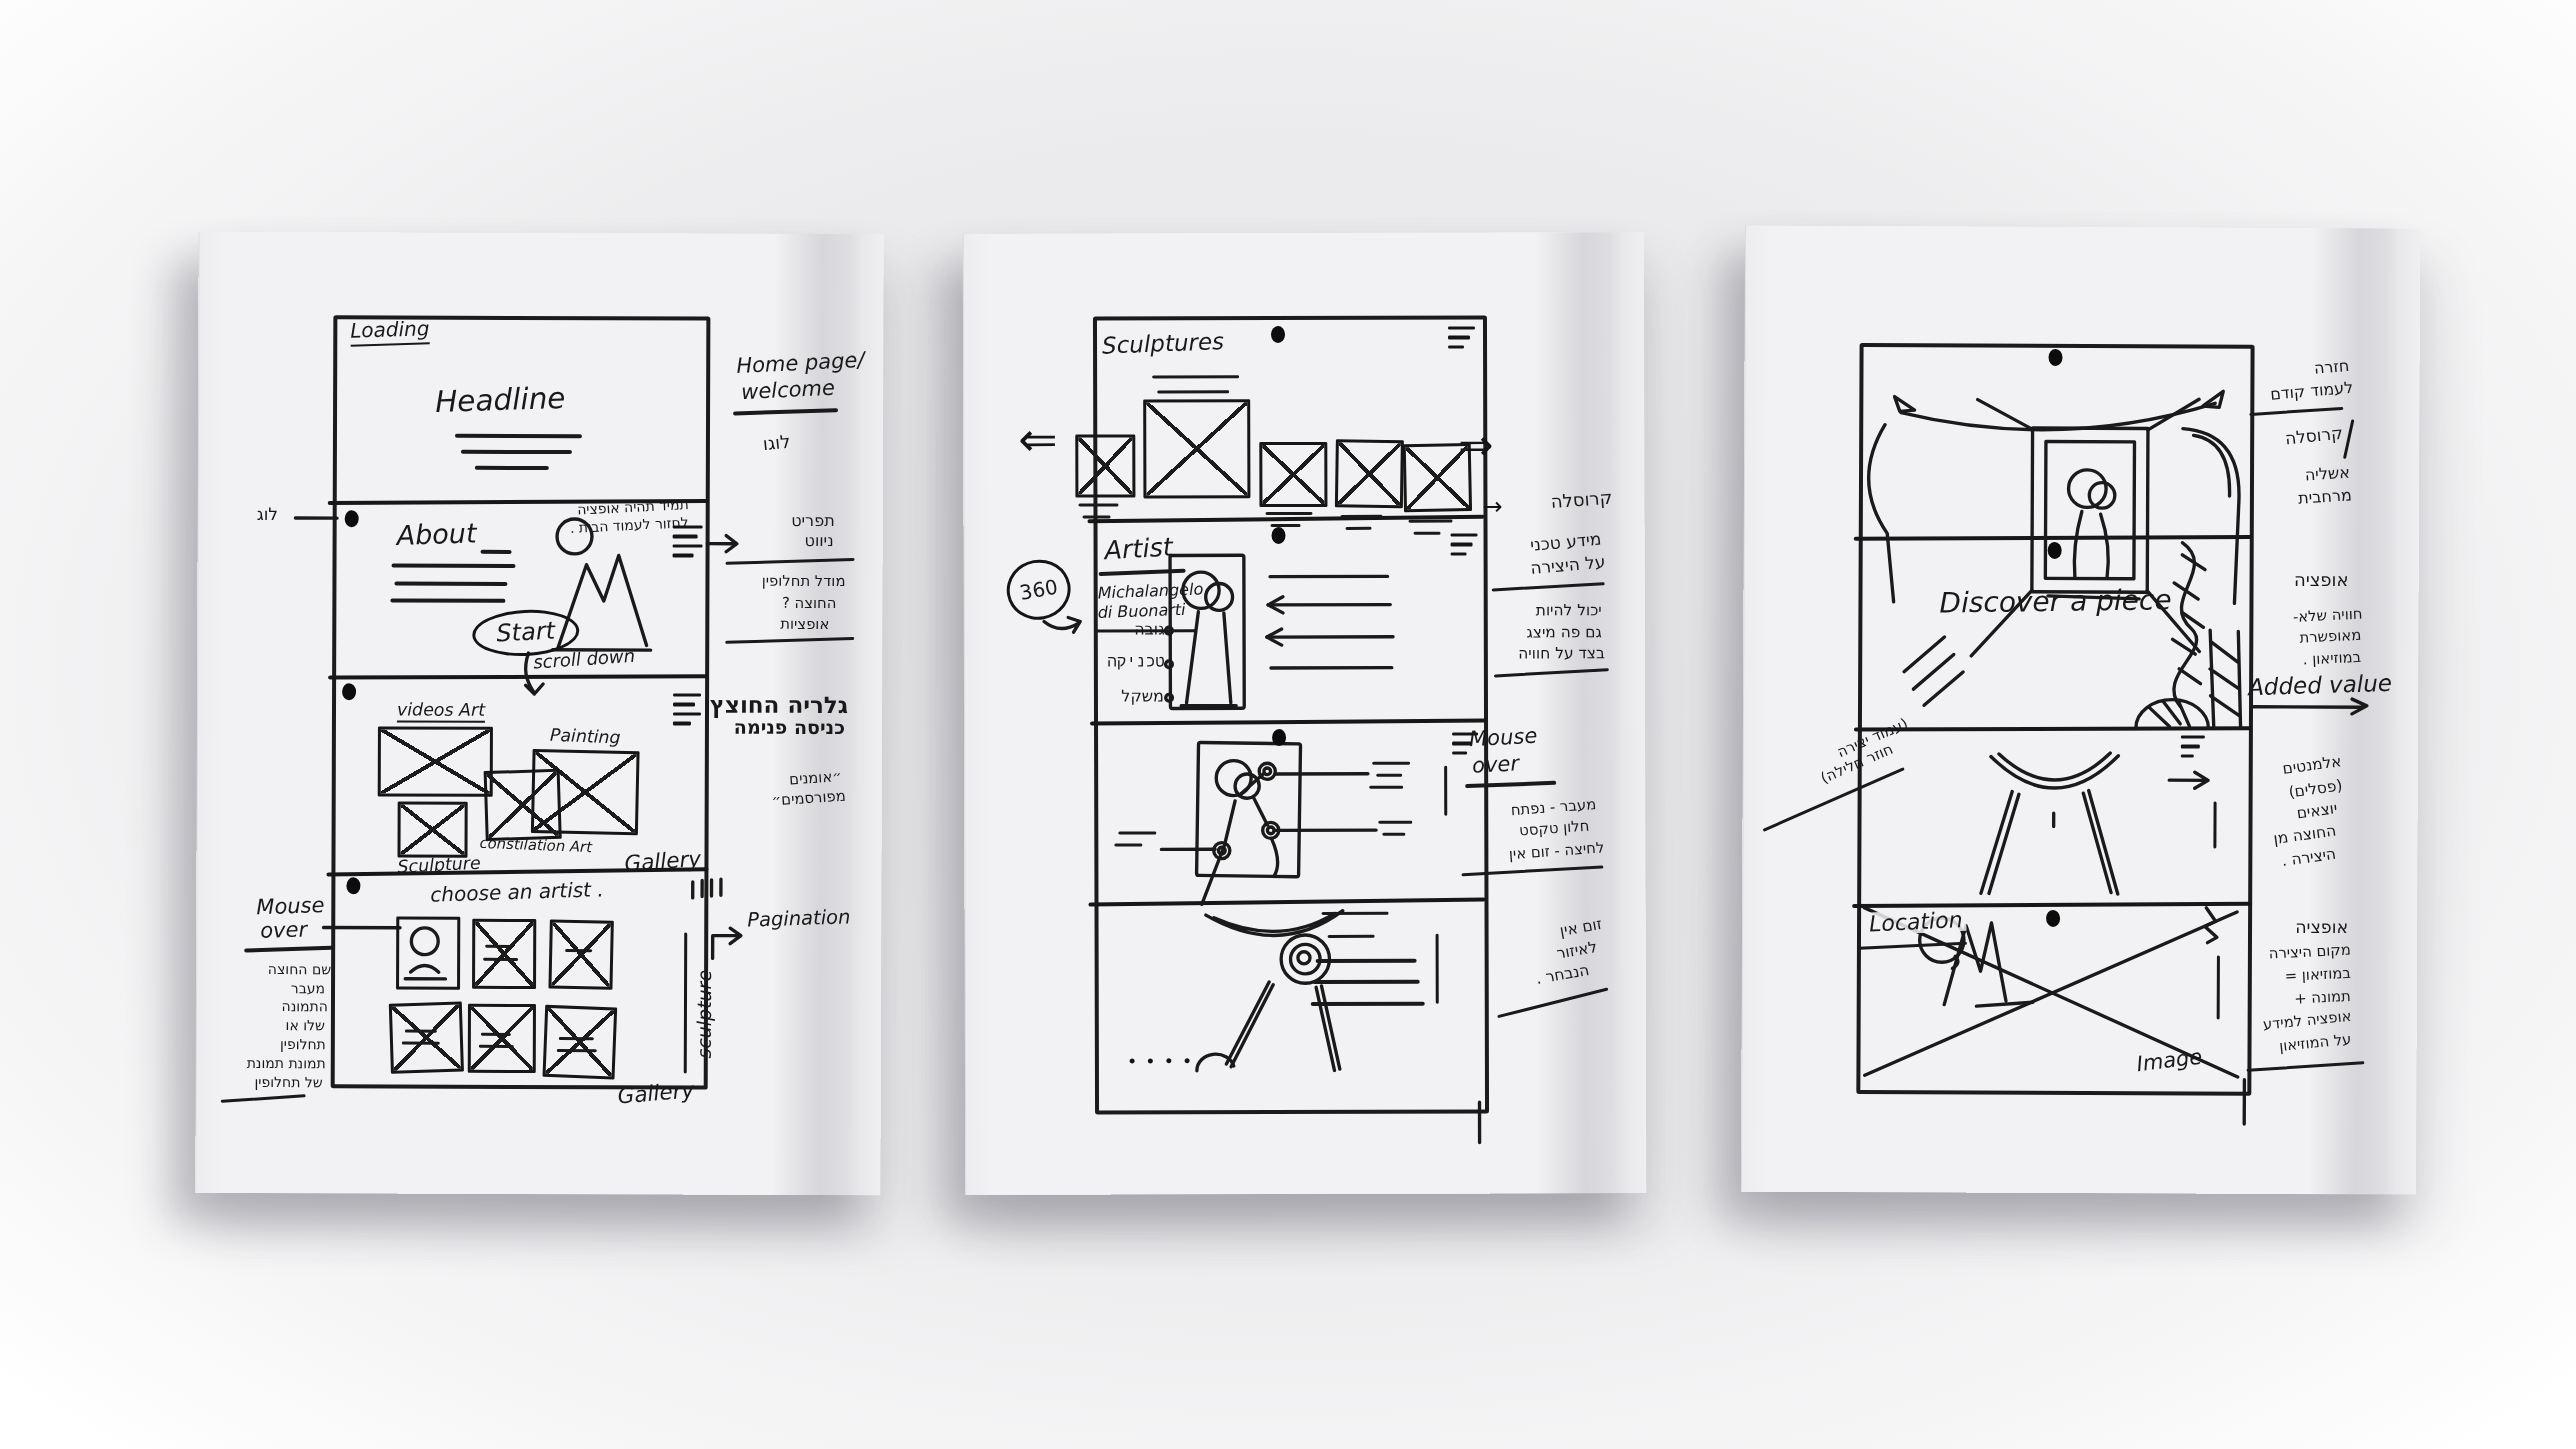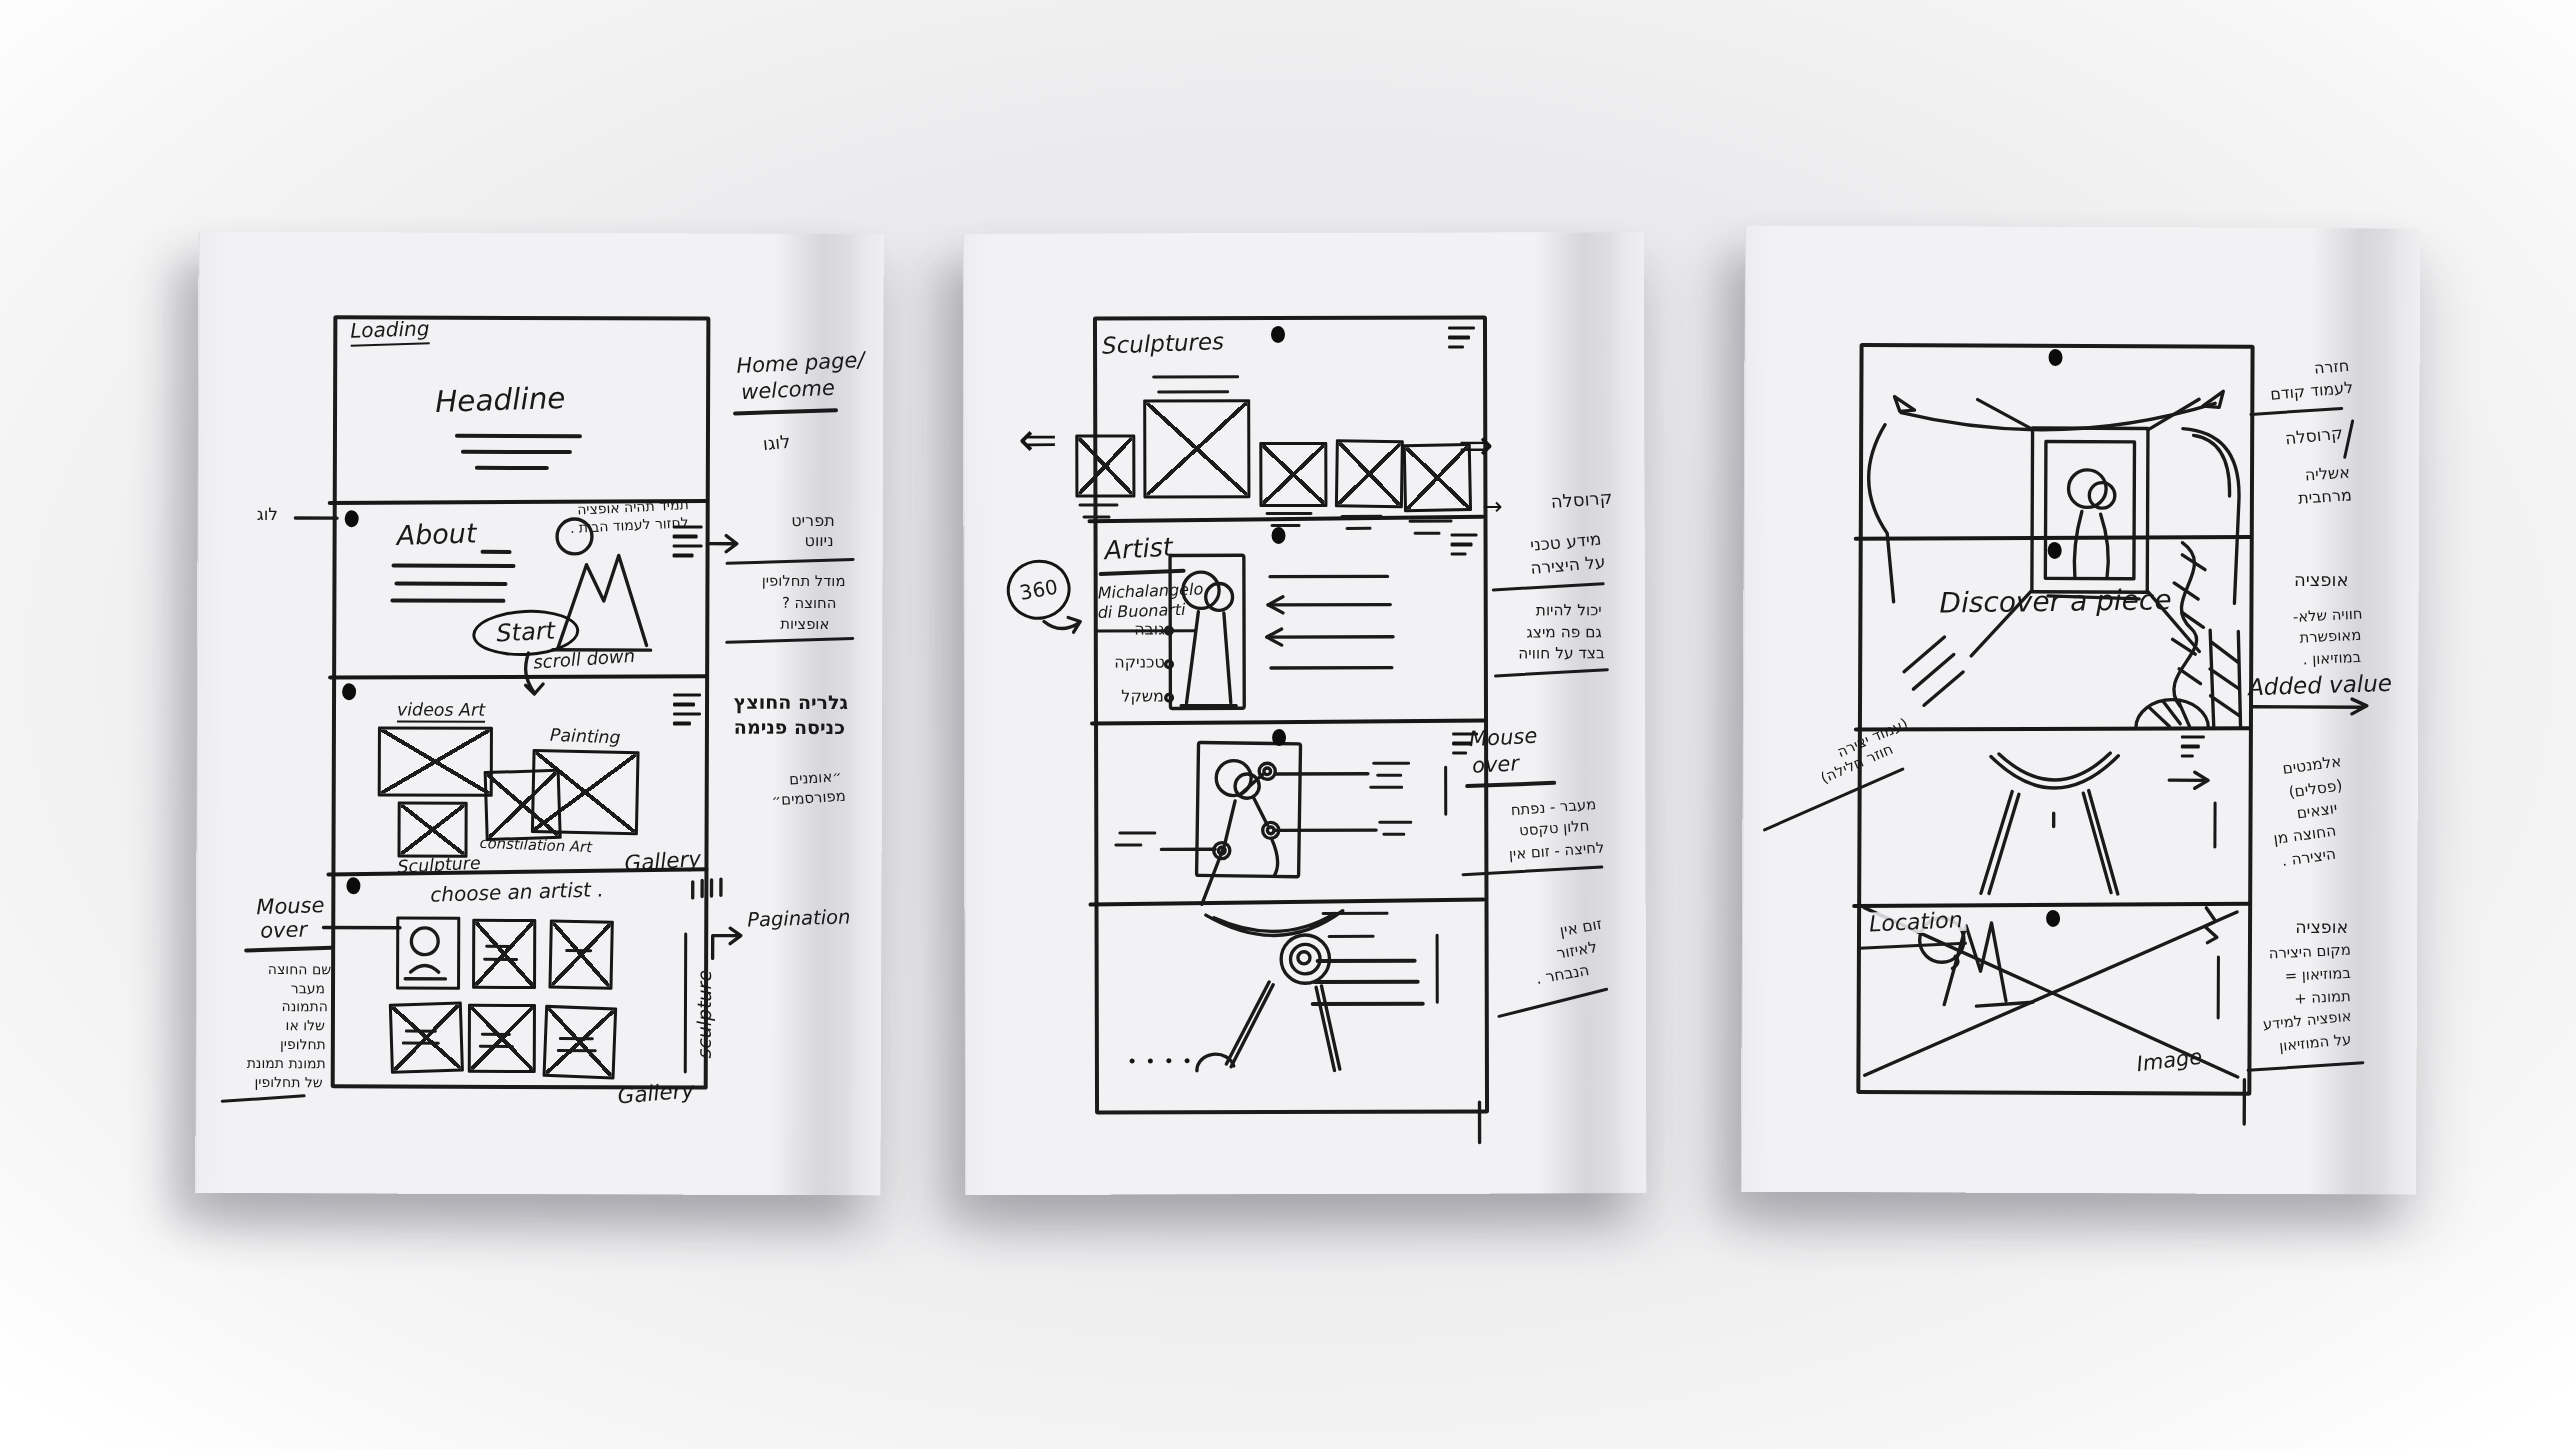--- a/index.html
+++ b/index.html
@@ -136,21 +136,21 @@
     <div class="lbl" style="left:542px;top:145px;font-size:21px;transform:rotate(-3deg);">welcome</div>
     <div class="tl" style="left:534px;top:176px;width:105px;transform:rotate(-2deg);"></div>
     <div class="lbl he" style="left:564px;top:200px;font-size:18px;transform:rotate(-6deg);">לוגו</div>
     <div class="lbl he" style="left:555px;top:279px;width:81px;font-size:16px;">תפריט</div>
     <div class="lbl he" style="left:561px;top:299px;width:74px;font-size:16px;">ניווט</div>
     <div class="tl thin" style="left:527px;top:326px;width:129px;transform:rotate(-2deg);"></div>
     <div class="lbl he" style="left:523px;top:339px;width:124px;font-size:14.8px;">מודל תחלופין</div>
     <div class="lbl he" style="left:537px;top:361px;width:101px;font-size:14.8px;">החוצה ?</div>
     <div class="lbl he" style="left:530px;top:382px;width:101px;font-size:14.8px;">אופציות</div>
     <div class="tl thin" style="left:527px;top:405px;width:129px;transform:rotate(-2deg);"></div>
-    <div class="lbl he" style="left:523px;top:459px;width:127px;font-size:19px;font-weight:bold;">גלריה החוצץ</div>
+    <div class="lbl he" style="left:523px;top:459px;width:127px;font-size:23px;font-weight:bold;">גלריה החוצץ</div>
     <div class="lbl he" style="left:523px;top:484px;width:124px;font-size:19px;font-weight:bold;">כניסה פנימה</div>
     <div class="lbl he" style="left:557px;top:537px;width:87px;font-size:14.8px;transform:rotate(-4deg);">״אומנים</div>
     <div class="lbl he" style="left:547px;top:557px;width:101px;font-size:14.8px;transform:rotate(-4deg);">מפורסמים״</div>
     <div class="lbl" style="left:550px;top:675px;font-size:19.5px;transform:rotate(-2deg);">Pagination</div>
   </div>
 
   <div class="paper" style="left:964px;top:233px;width:680px;height:961px;transform:rotate(-.15deg);">
     <div class="curl"></div>
 
     <div class="frame" style="left:129px;top:83px;width:386px;height:790px;"></div>
@@ -224,21 +224,21 @@
     </div>
     <div class="lbl" style="left:140px;top:302px;font-size:25.5px;transform:rotate(-3deg);">Artist</div>
     <div class="tl" style="left:134px;top:337px;width:87px;transform:rotate(-2deg);"></div>
     <div class="lbl" style="left:133px;top:350px;font-size:16px;transform:rotate(-2deg);">Michalangelo</div>
     <div class="lbl" style="left:133px;top:370px;font-size:16px;transform:rotate(-2deg);">di Buonarti</div>
     <div class="tl thin" style="left:131px;top:396px;width:101px;"></div>
     <div class="oval" style="left:42px;top:326px;width:58px;height:54px;transform:rotate(-10deg);">
       <span class="lbl" style="position:static;font-size:20px;font-style:normal;">360</span>
     </div>
     <div class="lbl he" style="left:133px;top:388px;width:67px;font-size:16px;">גובה</div>
-    <div class="lbl he" style="left:119px;top:421px;width:81px;font-size:16px;">טכניקה</div>
+    <div class="lbl he" style="left:119px;top:421px;width:81px;font-size:16px;font-family:Liberation Mono, monospace;">טכניקה</div>
     <div class="lbl he" style="left:127px;top:455px;width:72px;font-size:16px;">משקל</div>
 
     <div class="dot" style="left:307px;top:496px;"></div>
     <div class="burger" style="left:487px;top:500px;width:25.5px;">
       <i></i>
         <i style="width:78%"></i>
         <i style="width:58%"></i>
     </div>
     <div class="tl thin" style="left:407px;top:529px;width:38px;"></div>
     <div class="tl thin" style="left:411px;top:541px;width:25.5px;"></div>

